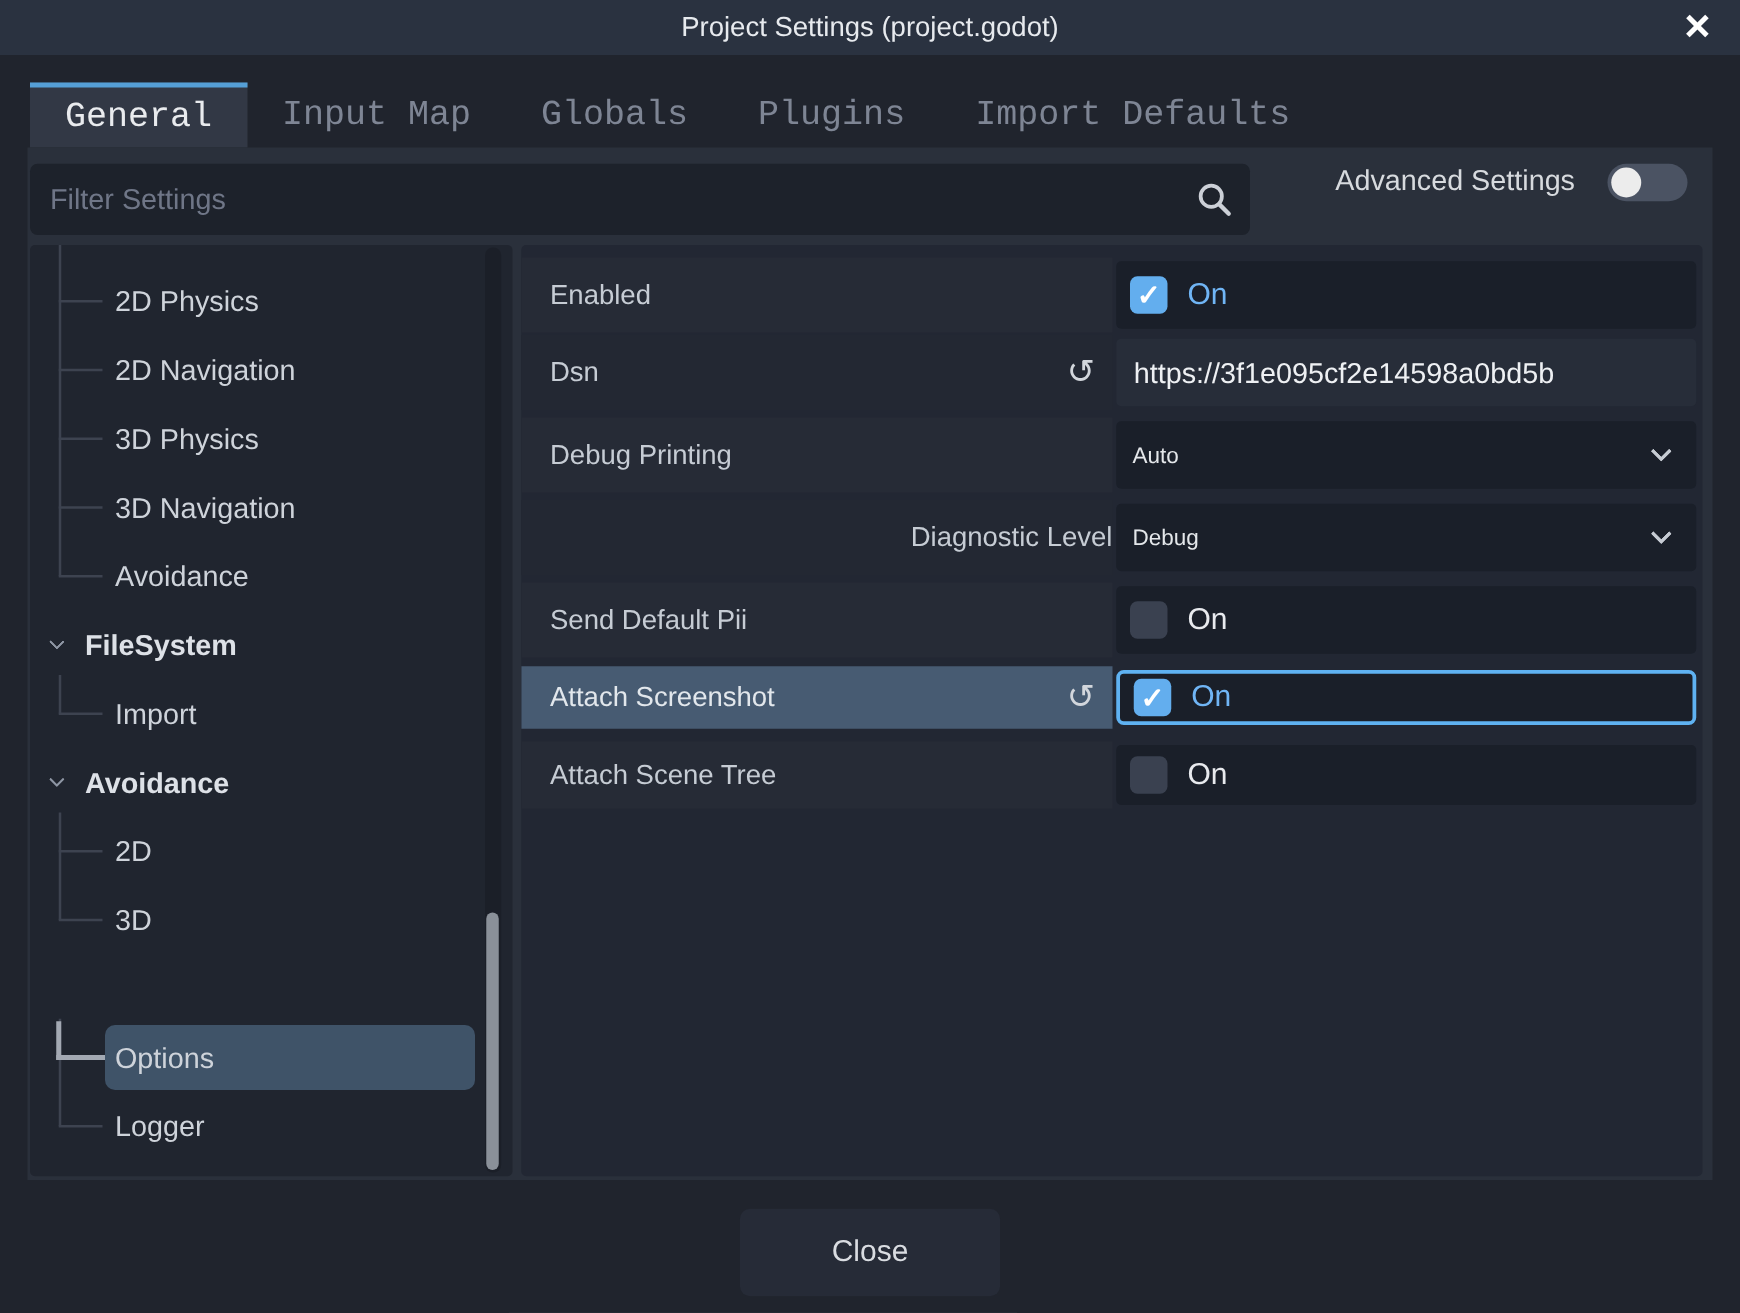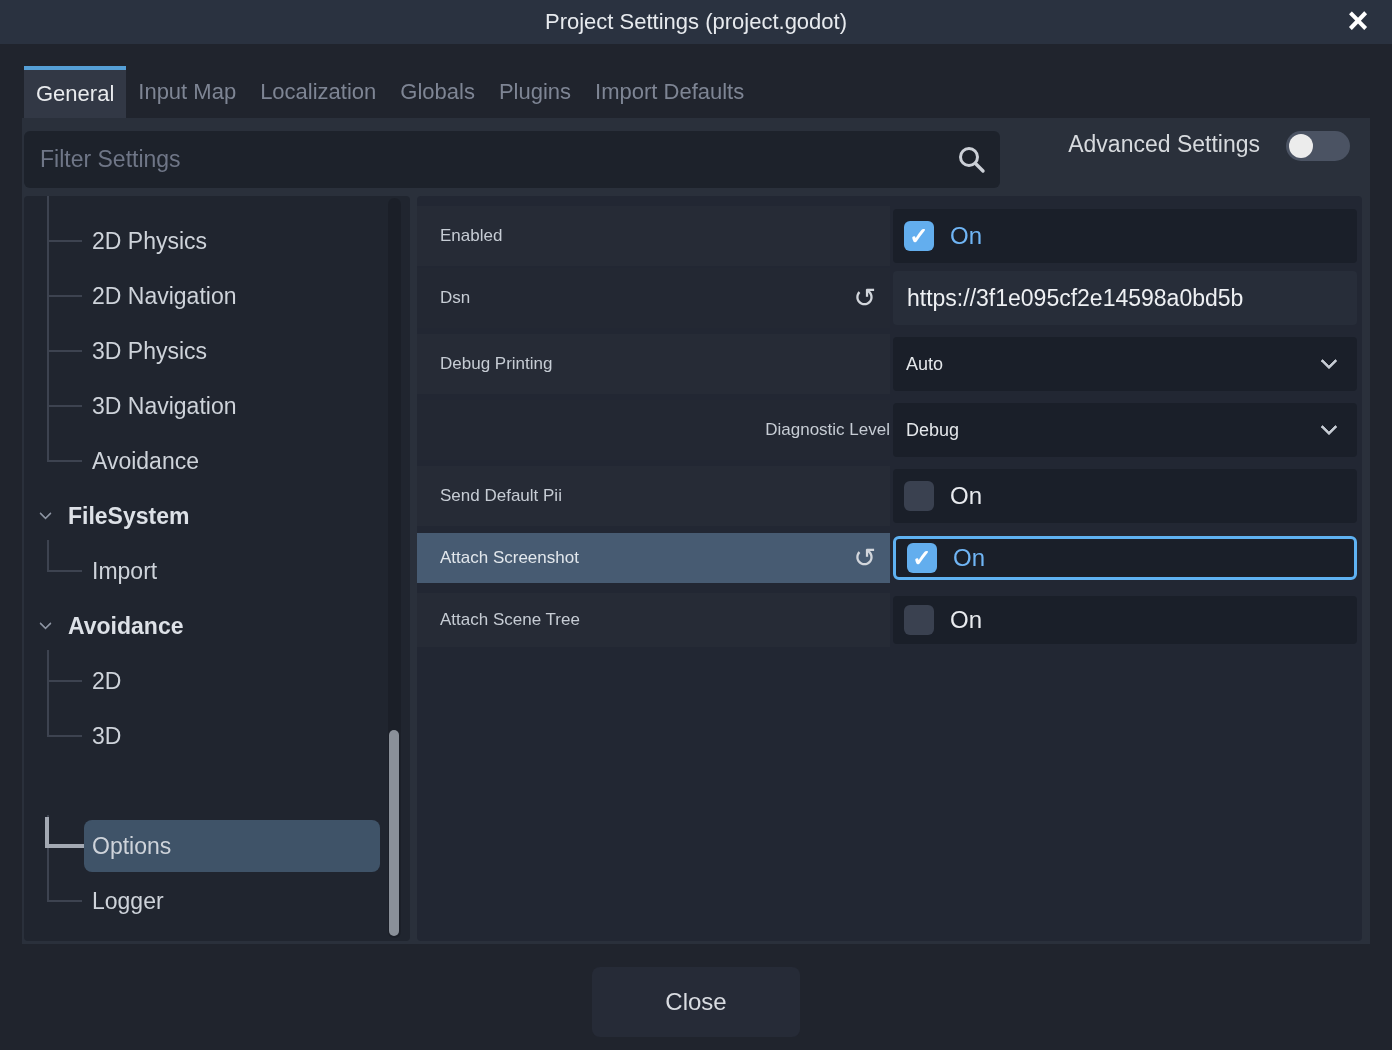--- a/index.html
+++ b/index.html
@@ -19,22 +19,22 @@
   .close-x {
     position:absolute; right:14px; top:1px; width:40px; height:40px;
     display:flex; align-items:center; justify-content:center;
     color:#ffffff; font-size:36px; font-weight:bold; cursor:pointer; line-height:1;
   }
   
   .tabbar {
     position:absolute; left:24px; top:66px; height:52px; display:flex;
   }
   .tab {
-    height:52px; padding:0 12px; display:flex; align-items:center;
-    font-size:22px; color:#7e8594; cursor:pointer;
+    height:52px; padding:0 28px; display:flex; align-items:center;
+    font-size:28px; color:#7e8594; cursor:pointer;font-family:Liberation Mono, monospace;
   }
   .tab.active {
     background:#323845; color:#e9ebee;
     border-top:4px solid #559fd6;
   }
   
   .tabpanel {
     position:absolute; left:22px; top:118px; width:1348px; height:826px;
     background:#2a303b;
   }
@@ -83,21 +83,21 @@
   .guide { position:absolute; background:#3d4350; }
   .guide.hl { background:#a3a9b3; }
   .scroll-track { position:absolute; right:9px; top:2px; width:13px; height:740px; background:rgba(0,0,0,0.14); border-radius:6px; }
   .scroll-thumb { position:absolute; right:11px; top:534px; width:10px; height:206px; background:#8a9099; border-radius:5px; cursor:pointer; }
   
   .inspector {
     position:absolute; left:395px; top:78px; width:945px; height:745px;
     background:#222733; border-radius:4px; overflow:hidden;
   }
   .prop-label-cell { position:absolute; left:0; width:473px; display:flex; align-items:center; }
-  .prop-label-cell .txt { font-size:17px; color:#c6ccd4; margin-left:23px; white-space:nowrap; }
+  .prop-label-cell .txt { font-size:22px; color:#c6ccd4; margin-left:23px; white-space:nowrap; }
   .prop-label-cell.hl { background:#475b72; }
   .prop-label-cell.hl .txt { color:#e2e7ec; }
   .stripe-a { background:#262b36; }
   .stripe-b { background:#232833; }
   .revert-btn {
     position:absolute; right:14px; top:50%; transform:translateY(-50%);
     font-size:27px; color:#d2d6dc; cursor:pointer; line-height:1;
   }
   .value-cell {
     position:absolute; left:476px; width:464px;
@@ -138,21 +138,20 @@
 <body>
 
 <div class="titlebar">
   <span class="title">Project Settings (project.godot)</span>
   <span class="close-x">×</span>
 </div>
 
 <div class="tabbar">
     <div class="tab active">General</div>
     <div class="tab">Input Map</div>
-    <div class="tab">Localization</div>
     <div class="tab">Globals</div>
     <div class="tab">Plugins</div>
     <div class="tab">Import Defaults</div>
   </div>
 
 <div class="tabpanel">
   <input class="filter-input" value="" placeholder="Filter Settings" style="">
   <svg class="search-icon" viewBox="0 0 30 30">
     <circle cx="13" cy="13" r="8.5" fill="none" stroke="#ccd0d7" stroke-width="3"></circle>
     <line x1="19.5" y1="19.5" x2="27" y2="27" stroke="#ccd0d7" stroke-width="3.4" stroke-linecap="round"></line>

